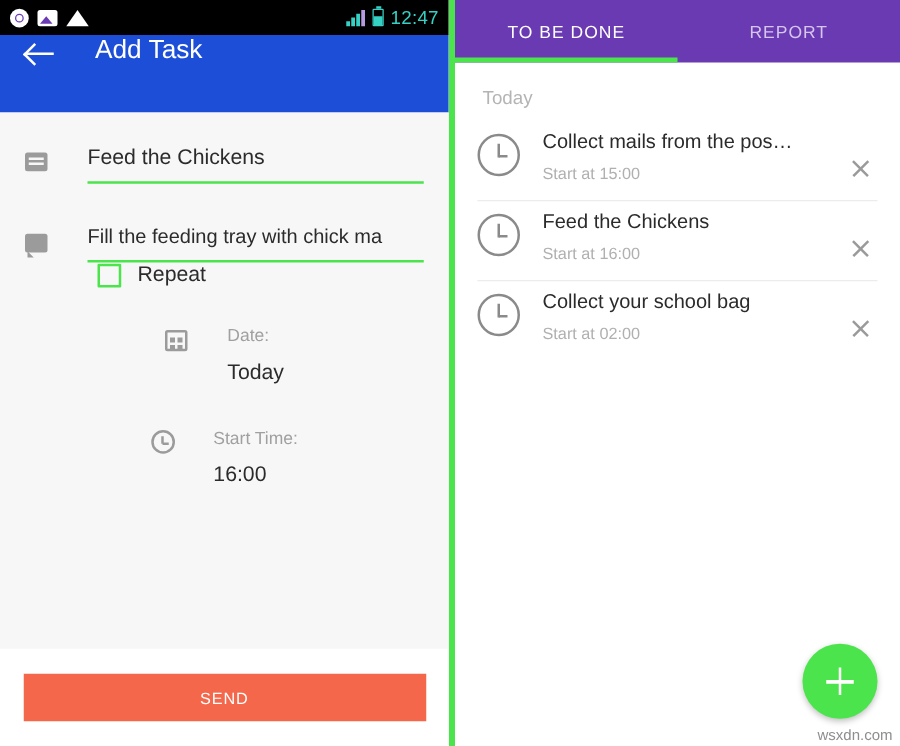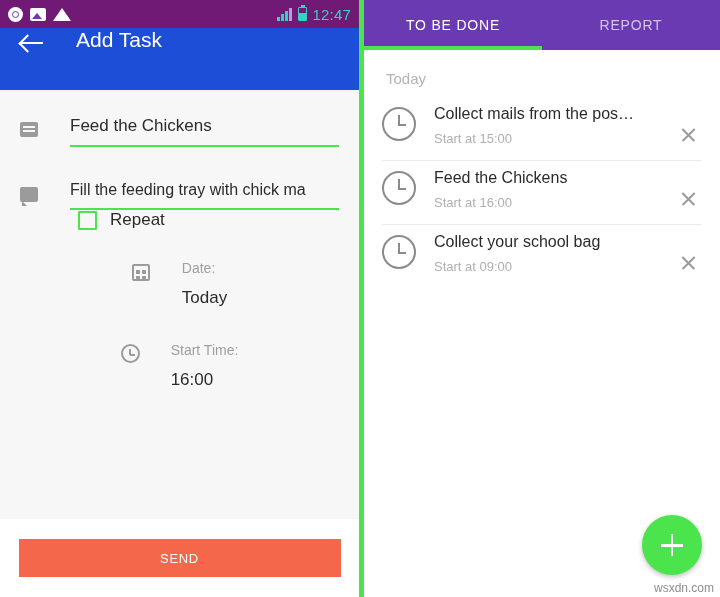--- a/index.html
+++ b/index.html
@@ -44,21 +44,21 @@
   
   .statusbar {
     height: 28px;
     background: #6a3ab2;
     display: flex;
     align-items: center;
     padding: 0 8px;
     box-sizing: border-box;
     color: #ffffff;
   }
-  .statusbar.left { background: #701a75; text-align: center; }
+  .statusbar.left { background: #000000; text-align: center; }
   .statusbar.right { background: #6a3ab2; }
   .sb-left-icons { display: flex; align-items: center; gap: 7px; }
   .sb-spacer { flex: 1; }
   .sb-right { display: flex; align-items: center; gap: 5px; }
   .sb-clock {
     color: #35d1c4;
     font-size: 15px;
     letter-spacing: 0.2px;
   }
   .sb-clock.right { color: #35d1c4; }
@@ -577,21 +577,21 @@
           <div class="task-title">Feed the Chickens</div>
           <div class="task-sub">Start at 16:00</div>
         </div>
         <div class="task-close"></div>
       </div>
 
       <div class="task-item">
         <div class="task-clock"></div>
         <div class="task-text">
           <div class="task-title">Collect your school bag</div>
-          <div class="task-sub">Start at 09:00</div>
+          <div class="task-sub">Start at 02:00</div>
         </div>
         <div class="task-close"></div>
       </div>
 
     </div>
 
     <div class="fab"></div>
     <div class="watermark">wsxdn.com</div>
   </div>
 

